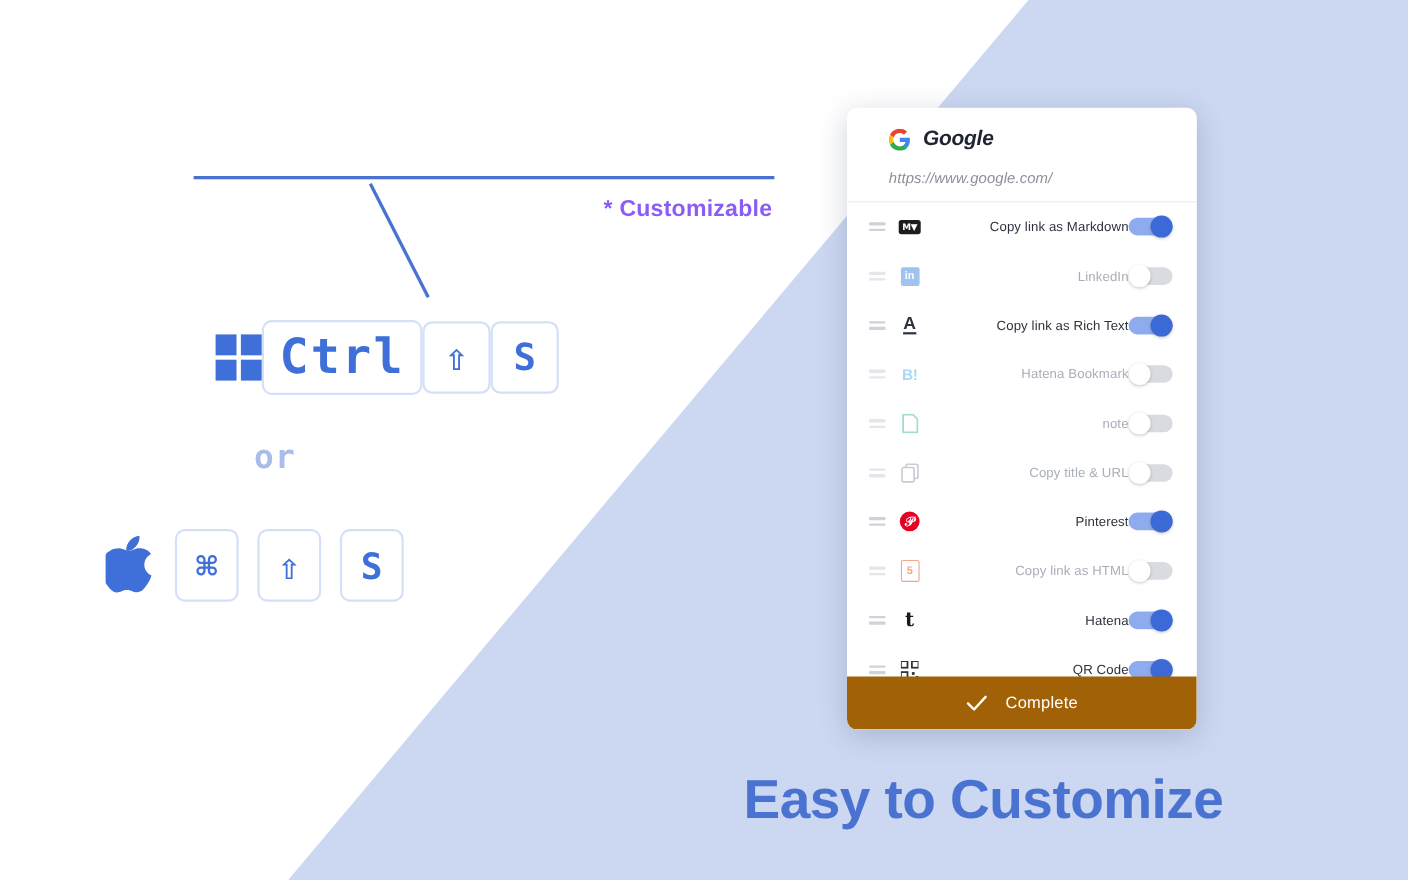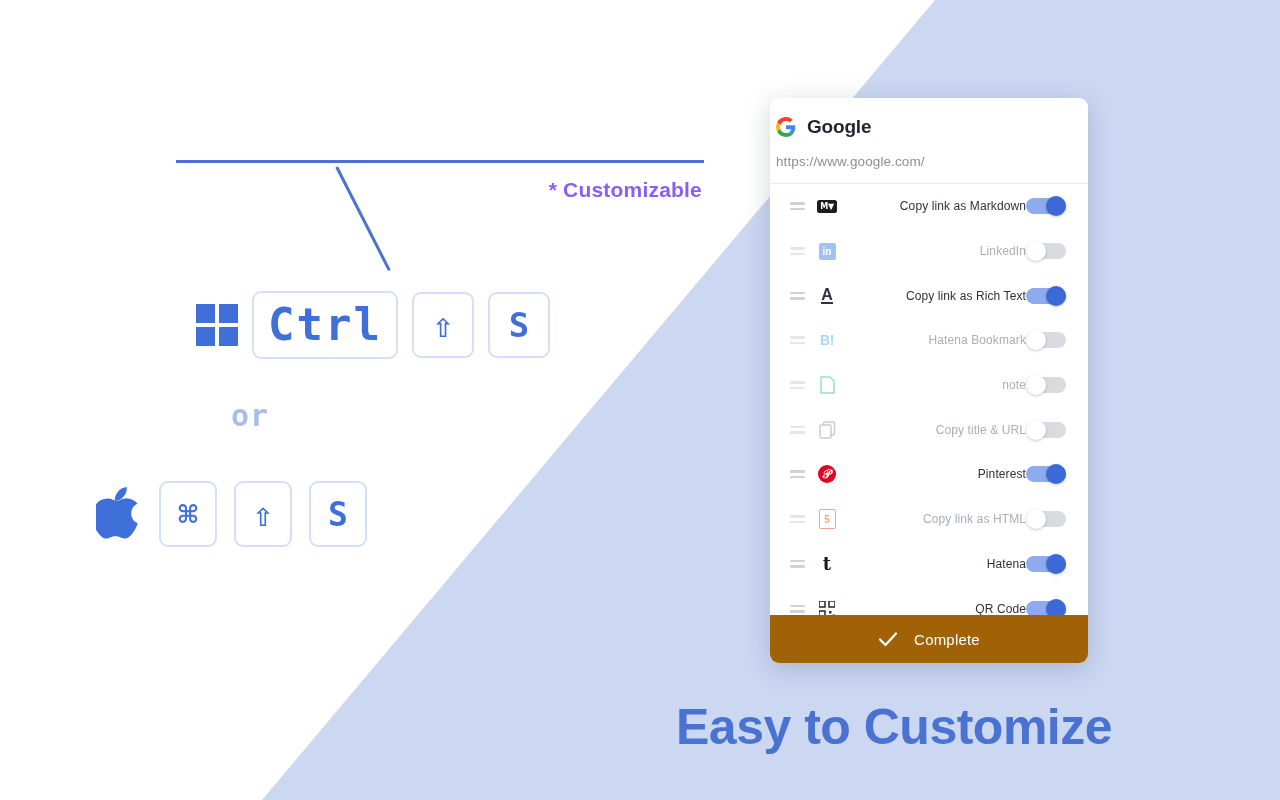--- a/index.html
+++ b/index.html
@@ -70,21 +70,21 @@
     color: #8b5cf6;
     letter-spacing: 0.2px;
   }
 
   
   .key-row {
     position: absolute;
     display: flex;
     align-items: center;
   }
-  .key-row.win { left: 196px; top: 291px; gap: 14px; }
+  .key-row.win { left: 196px; top: 291px; }
   .key-row.mac { left: 96px; top: 481px; gap: 17px; }
 
   .key-cap {
     box-sizing: border-box;
     background: #ffffff;
     border: 2px solid #d4e0f7;
     border-radius: 9px;
     color: #3f6fd8;
     font-family: "DejaVu Sans Mono", monospace;
     font-weight: bold;
@@ -134,23 +134,24 @@
     left: 770px; top: 98px;
     width: 318px; height: 565px;
     background: #ffffff;
     border-radius: 9px;
     box-shadow: 0 6px 26px rgba(40,55,95,0.22);
     overflow: hidden;
     display: flex;
     flex-direction: column;
   }
   .popup-header {
-    padding: 18px 22px 14px 6px;
+    padding: 18px 22px 14px 38px;
     border-bottom: 1px solid #ebedf1;
     flex: 0 0 auto;
+    font-style: italic;
   }
   .site-row { display: flex; align-items: center; gap: 11px; }
   .site-title {
     font-size: 19px;
     font-weight: bold;
     color: #1f2430;
     letter-spacing: -0.2px;
   }
   .site-url {
     margin-top: 16px;

